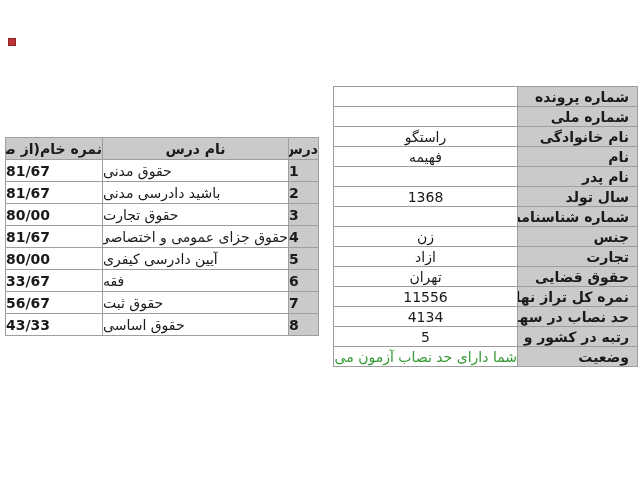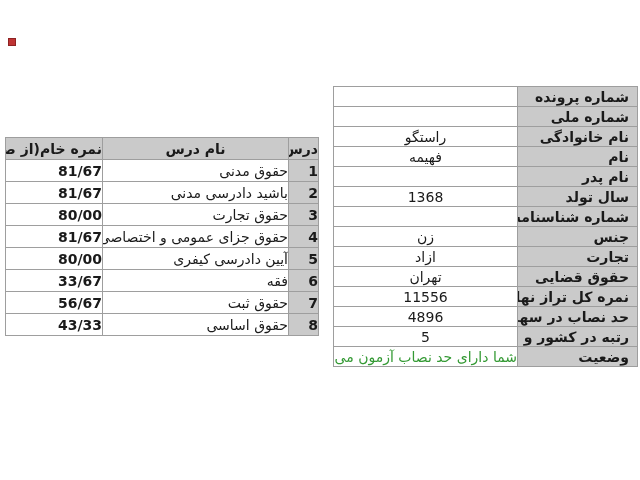--- a/index.html
+++ b/index.html
@@ -35,21 +35,21 @@
   .scores {
     position: absolute;
     left: 5px; top: 137px;
     width: 313px;
   }
   .scores th {
     background: var(--gray, #cacaca);
     font-weight: bold;
     height: 22px;
   }
-  .scores td { height: 22px; text-align: right; background: #ffffff; margin-top: 11px; }
+  .scores td { height: 22px; text-align: left; background: #ffffff; margin-top: 11px; }
   .scores .col-index  { width: 30px; }
   .scores .col-course { width: 186px; }
   .scores .col-score  { width: 97px; }
   .scores td.cell-index { background: var(--gray, #cacaca); font-weight: bold; }
   .scores td.cell-score { font-weight: bold; }
 
   
   .info {
     position: absolute;
     left: 333px; top: 86px;
@@ -172,21 +172,21 @@
         <tr>
           <td class="lab">حقوق قضایی</td>
           <td class="val">تهران</td>
         </tr>
         <tr>
           <td class="lab">نمره کل تراز نهایی</td>
           <td class="val">11556</td>
         </tr>
         <tr>
           <td class="lab">حد نصاب در سهمیه</td>
-          <td class="val">4896</td>
+          <td class="val">4134</td>
         </tr>
         <tr>
           <td class="lab">رتبه در کشور و سهمیه</td>
           <td class="val">5</td>
         </tr>
         <tr>
           <td class="lab">وضعیت</td>
           <td class="val status-pass">شما دارای حد نصاب آزمون می باشید</td>
         </tr>
       </tbody>

